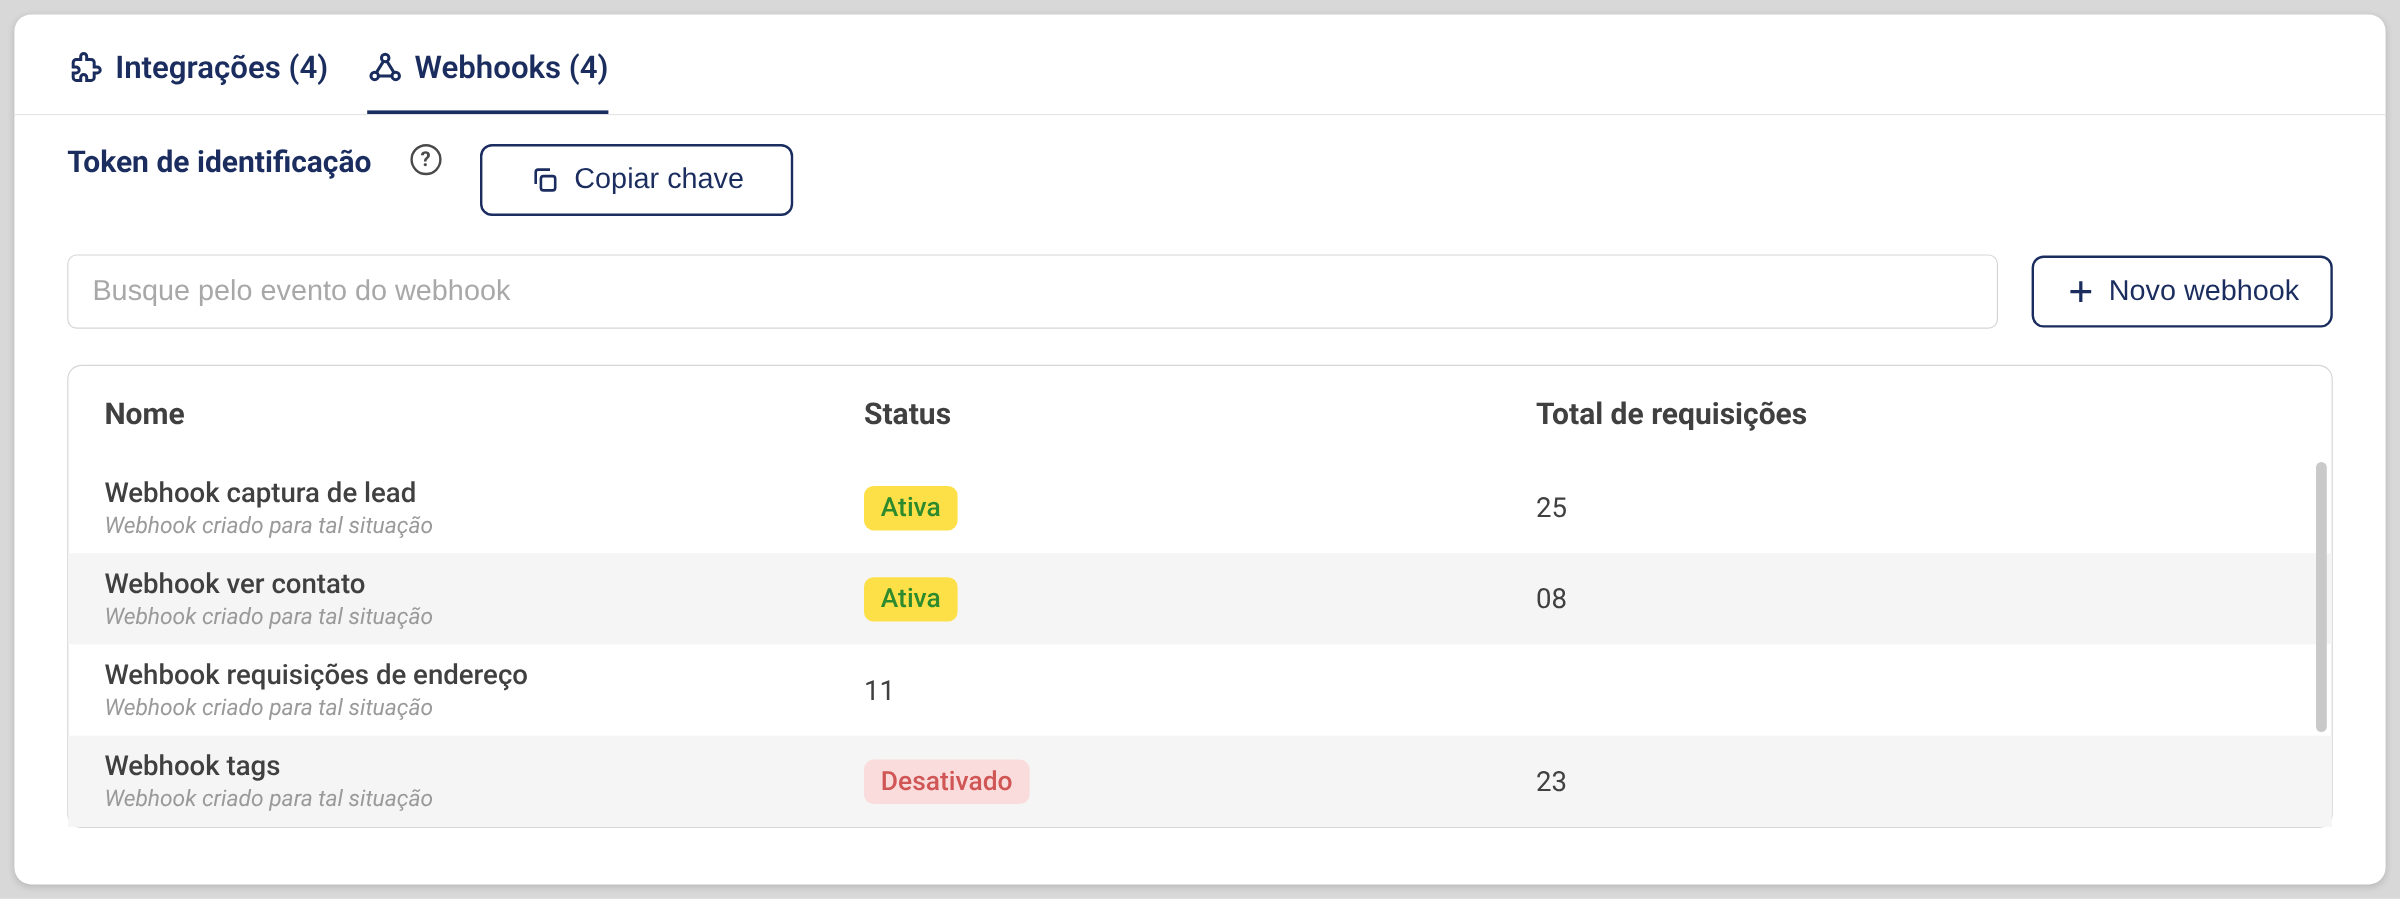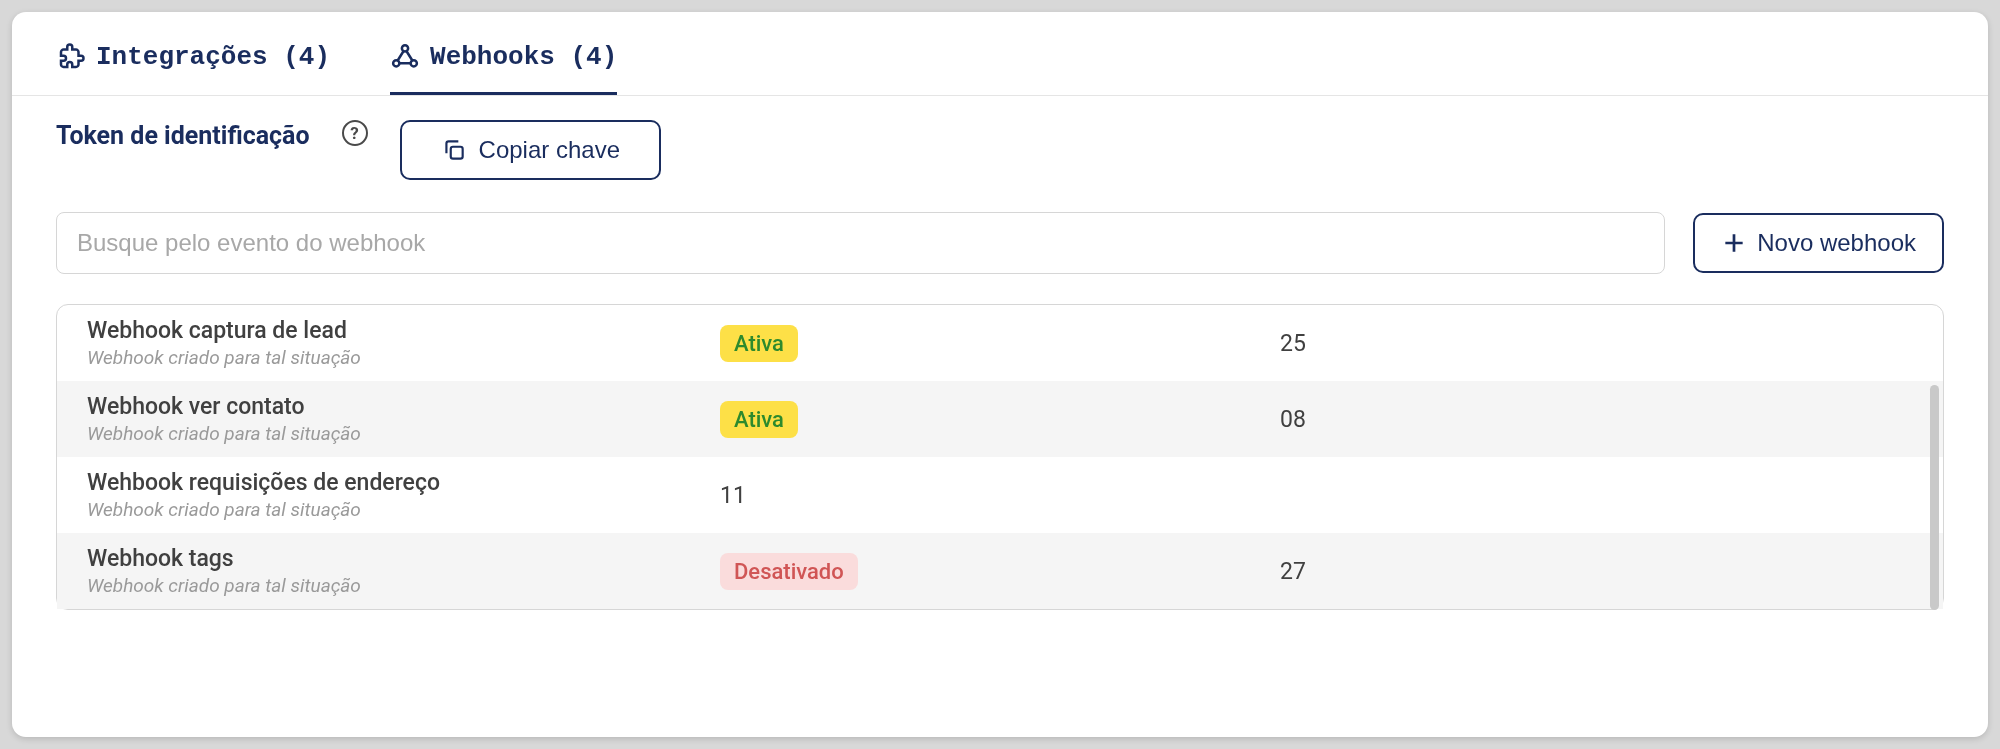--- a/index.html
+++ b/index.html
@@ -11,24 +11,23 @@
     }
     .window {
       background: #fff;
       border-radius: 14px;
       box-shadow: 0 2px 6px rgba(0,0,0,0.15);
       overflow: hidden;
       height: 725px;
     }
     .tabs {
       display: flex;
-      gap: 60px;
+      gap: 32px;
       padding: 30px 44px 0 44px;
       border-bottom: 1px solid #e5e5e5;
-      font-family: Liberation Mono, monospace;
     }
     .tab {
       display: flex;
       align-items: center;
       gap: 10px;
       padding-bottom: 20px;
       color: #1a2d5e;
       font-size: 26px;
       font-weight: 600;
       cursor: pointer;
@@ -197,20 +196,25 @@
     <input class="search-input" type="text" placeholder="Busque pelo evento do webhook" style="">
     <button class="new-btn">
       <svg viewBox="0 0 24 24">
           <path d="M12 4v16M4 12h16"></path>
         </svg>
       <span>Novo webhook</span>
     </button>
   </div>
 
   <div class="table-wrap">
+    <div class="thead">
+      <div>Nome</div>
+      <div>Status</div>
+      <div>Total de requisições</div>
+    </div>
     <div id="tbody">
         <div class="row">
     <div>
       <div class="row-name">Webhook captura de lead</div>
       <div class="row-desc">Webhook criado para tal situação</div>
     </div>
     <div>
       <span class="status-badge status-Ativa">Ativa</span>
     </div>
     <div class="req-cell">25</div>
@@ -233,19 +237,19 @@
     <div class="req-cell">11</div>
   </div>
         <div class="row">
     <div>
       <div class="row-name">Webhook tags</div>
       <div class="row-desc">Webhook criado para tal situação</div>
     </div>
     <div>
       <span class="status-badge status-Desativado">Desativado</span>
     </div>
-    <div class="req-cell">27</div>
+    <div class="req-cell">23</div>
   </div>
       </div>
     <div class="scrollbar"></div>
   </div>
 
 </div>
 
 </body></html>

